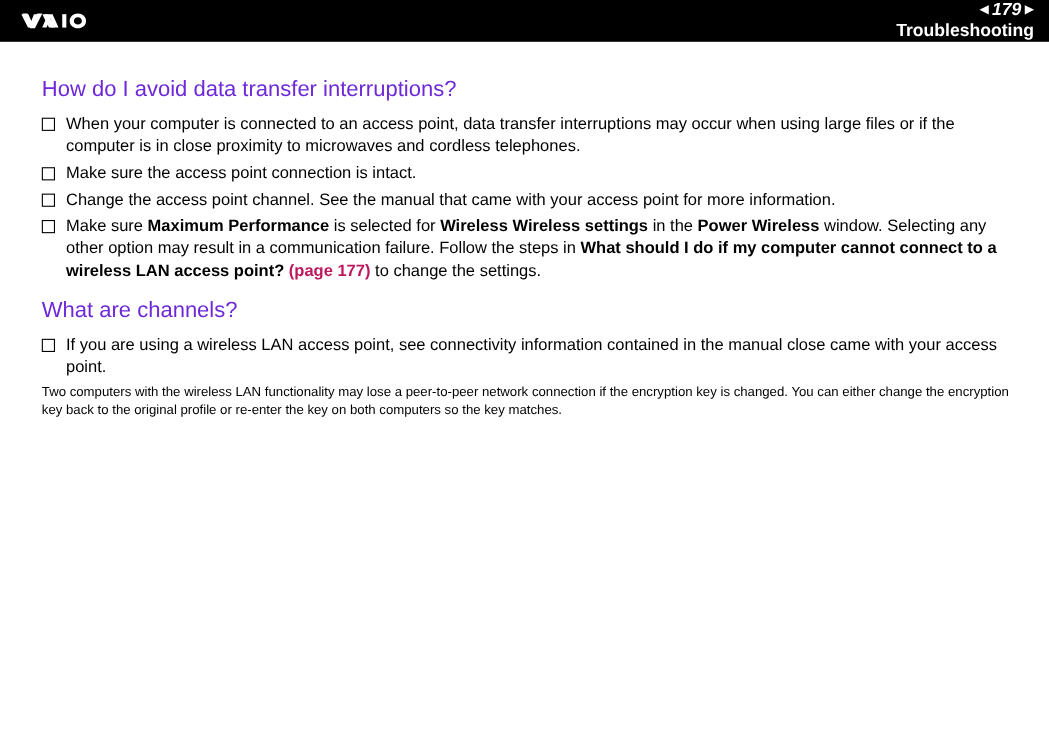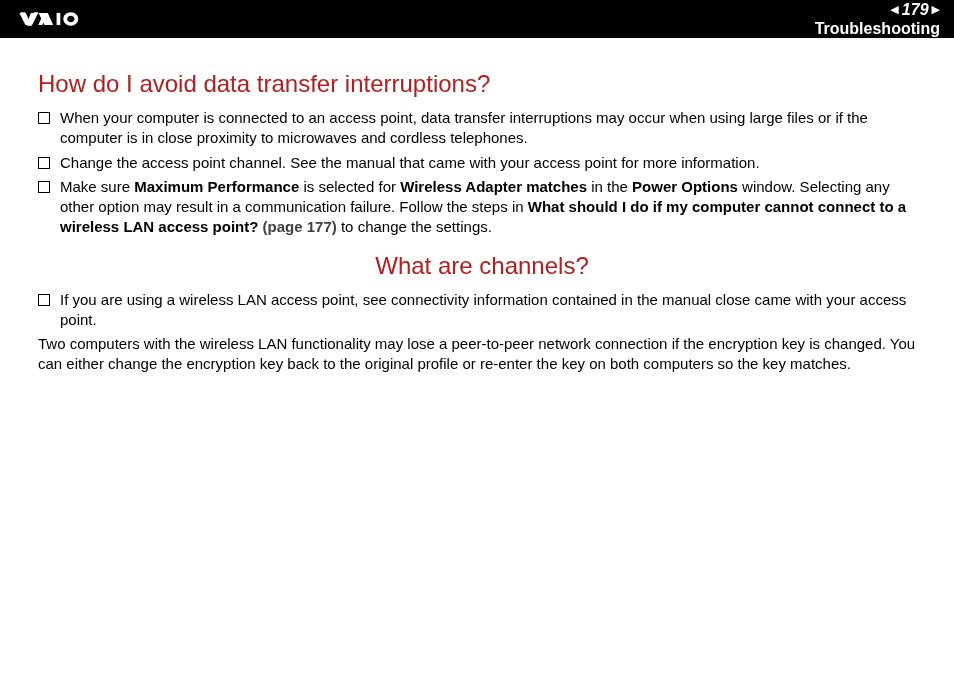--- a/index.html
+++ b/index.html
@@ -6,28 +6,28 @@
     body { font-family: Arial, Helvetica, sans-serif; width: 954px; height: 674px; background: #fff; color: #000; }
     .topbar { background: #000; height: 38px; display: flex; align-items: center; justify-content: space-between; padding: 0 14px 0 18px; }
     .logo { display: flex; align-items: center; gap: 0; }
     .logo svg { height: 18px; }
     .top-right { display: flex; flex-direction: column; align-items: flex-end; color: #fff; }
     .page-nav { display: flex; align-items: center; gap: 3px; margin-bottom: 1px; }
     .page-nav .arrow { color: #fff; font-size: 11px; line-height: 1; }
     .page-num { font-size: 16px; font-style: italic; font-weight: bold; }
     .section-name { font-size: 16px; font-weight: bold; }
     .content { padding: 30px 28px 14px 38px; }
-    h2 { color: #b91c1c; font-weight: normal; font-size: 24px; margin-bottom: 10px; margin-top: 2px; }
-    h2.later { margin-top: 14px; text-align: center; }
+    h2 { color: #6d28d9; font-weight: normal; font-size: 20px; margin-bottom: 10px; margin-top: 2px; }
+    h2.later { margin-top: 14px; }
     ul { list-style: none; padding: 0; margin: 0 16px 2px 0; }
     li { display: flex; align-items: flex-start; margin-bottom: 4px; font-size: 15px; line-height: 1.35; }
     li .bullet { flex: 0 0 auto; width: 12px; height: 12px; border: 1.5px solid #000; margin-right: 10px; margin-top: 4px; }
     li .text { flex: 1; }
-    p.plain { font-size: 15px; line-height: 1.35; margin-top: 2px; }
-    .link { color: #404040; font-weight: bold; }
+    p.plain { font-size: 12px; line-height: 1.35; margin-top: 2px; }
+    .link { color: #be185d; font-weight: bold; }
     b { font-weight: bold; }
   </style>
 </head>
 <body>
 
 <div class="topbar">
   <div class="logo">
     <svg viewBox="0 0 120 24" width="95" fill="#fff">
       <path d="M2 4 L10 20 L14 20 L22 4 L17 4 L12 15 L7 4 Z"></path>
       <path d="M24 20 L32 4 L37 4 L45 20 L40 20 L38 16 L31 16 L29 20 Z M33 12 L36 12 L34.5 8.5 Z" fill="#000"></path>
@@ -59,25 +59,29 @@
 
 <div class="content">
   <h2>How do I avoid data transfer interruptions?</h2>
   <ul id="list0">
       <li>
         <span class="bullet"></span>
         <span class="text">When your computer is connected to an access point, data transfer interruptions may occur when using large files or if the computer is in close proximity to microwaves and cordless telephones.</span>
       </li>
       <li>
         <span class="bullet"></span>
+        <span class="text">Make sure the access point connection is intact.</span>
+      </li>
+      <li>
+        <span class="bullet"></span>
         <span class="text">Change the access point channel. See the manual that came with your access point for more information.</span>
       </li>
       <li>
         <span class="bullet"></span>
-        <span class="text">Make sure <b>Maximum Performance</b> is selected for <b>Wireless Adapter matches</b> in the <b>Power Options</b> window. Selecting any other option may result in a communication failure. Follow the steps in <b>What should I do if my computer cannot connect to a wireless LAN access point? </b><span class="link">(page 177)</span> to change the settings.</span>
+        <span class="text">Make sure <b>Maximum Performance</b> is selected for <b>Wireless Wireless settings</b> in the <b>Power Wireless</b> window. Selecting any other option may result in a communication failure. Follow the steps in <b>What should I do if my computer cannot connect to a wireless LAN access point? </b><span class="link">(page 177)</span> to change the settings.</span>
       </li>
     </ul>
 
   <h2 class="later">What are channels?</h2>
   <ul id="list1">
       <li>
         <span class="bullet"></span>
         <span class="text">If you are using a wireless LAN access point, see connectivity information contained in the manual close came with your access point.</span>
       </li>
     </ul>

